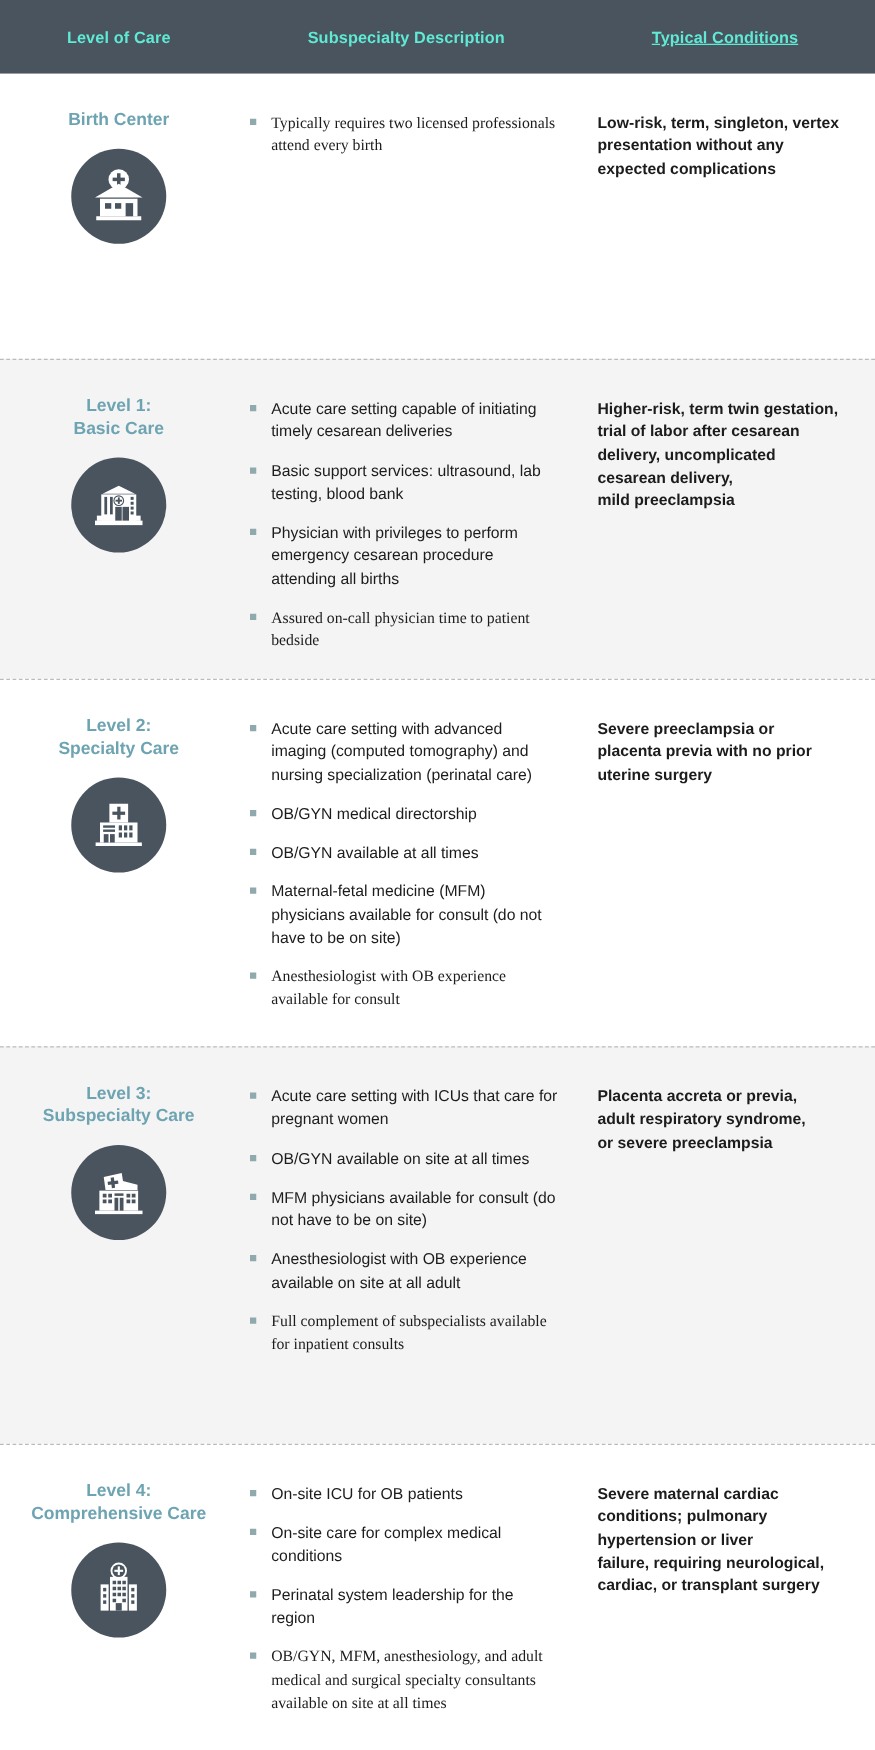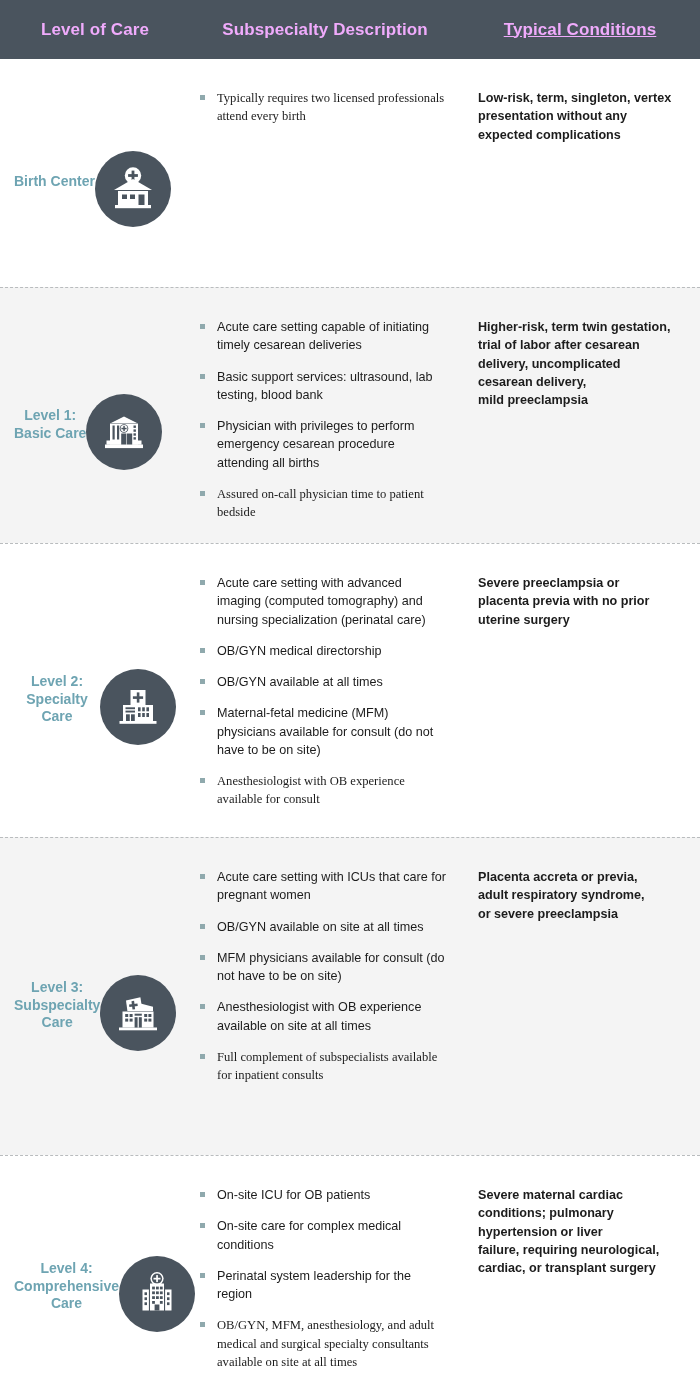--- a/index.html
+++ b/index.html
@@ -10,37 +10,37 @@
     -webkit-font-smoothing:antialiased;
     overflow:hidden;
   }
   .table{width:700px;height:1400px;position:relative;}
 
   
   .thead{
     height:59px;background:#4a545e;display:flex;align-items:center;
   }
   .th{
-    color:#f0abfc;font-size:17px;font-weight:bold;text-align:center;
+    color:#5eead4;font-size:13px;font-weight:bold;text-align:center;
     letter-spacing:.1px;
   }
   .col-a{width:190px;}
   .col-b{width:270px;}
   .col-c{width:240px;text-decoration:underline;}
 
   
   .row{display:flex;position:relative;box-sizing:border-box;}
   .row.alt{background:#f4f4f4;}
   .row.plain{background:#ffffff;}
   .row + .row{border-top:1px dashed #b9bcbe;}
 
   .cell-level{
     width:190px;box-sizing:border-box;
     padding:28px 14px 10px 14px;
-    display:flex;align-items:center;
+    display:flex;flex-direction:column;align-items:center;
   }
   .level-label{
     color:#6ea4b2;font-size:14px;font-weight:bold;line-height:1.28;
     text-align:center;white-space:pre-line;
   }
   .badge{
     width:76px;height:76px;border-radius:50%;
     background:#4a545e;margin-top:14px;
     display:flex;align-items:center;justify-content:center;
     flex:0 0 auto;
@@ -218,21 +218,21 @@
           <rect x="32.2" y="31.6" width="3" height="3" fill="#4a545e"></rect>
           <rect x="36.4" y="31.6" width="3" height="3" fill="#4a545e"></rect>
         </svg>
       </div>
     </div>
     <div class="cell-req">
       <ul class="bullets">
         <li><span class="sq"></span><span>Acute care setting with ICUs that care for pregnant women</span></li>
         <li><span class="sq"></span><span>OB/GYN available on site at all times</span></li>
         <li><span class="sq"></span><span>MFM physicians available for consult (do not have to be on site)</span></li>
-        <li><span class="sq"></span><span>Anesthesiologist with OB experience available on site at all times</span></li>
+        <li><span class="sq"></span><span>Anesthesiologist with OB experience available on site at all adult</span></li>
         <li><span class="sq"></span><span>Full complement of subspecialists available for inpatient consults</span></li>
       </ul>
     </div>
     <div class="cell-cond">
       <div class="cond-text">Placenta accreta or previa,
 adult respiratory syndrome,
 or severe preeclampsia</div>
     </div>
   </div>
 

